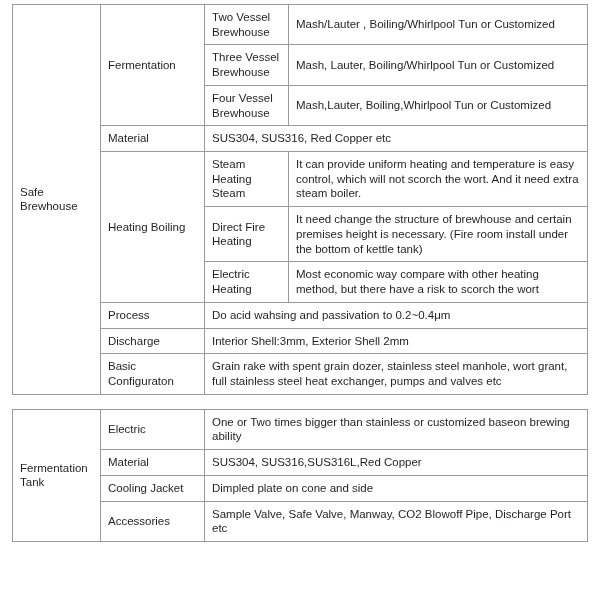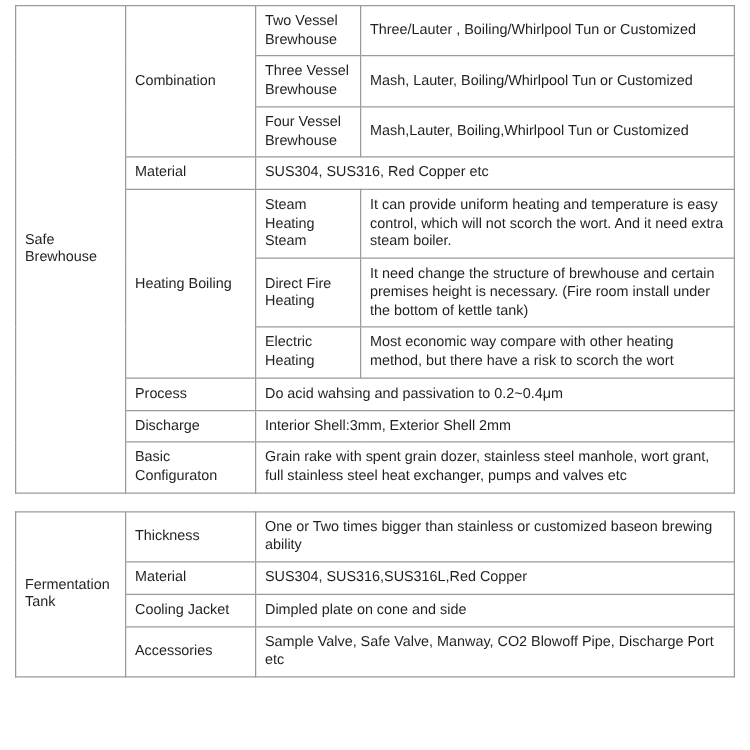--- a/index.html
+++ b/index.html
@@ -46,23 +46,23 @@
 </style>
 </head>
 <body>
 
 <div class="page">
 
   <table class="spec">
     <tbody>
       <tr>
         <td class="col-a" rowspan="11">Safe Brewhouse</td>
-        <td class="col-b" rowspan="3">Combination</td>
+        <td class="col-b" rowspan="3">Fermentation</td>
         <td class="col-c">Two Vessel Brewhouse</td>
-        <td class="desc">Three/Lauter , Boiling/Whirlpool Tun or Customized</td>
+        <td class="desc">Mash/Lauter , Boiling/Whirlpool Tun or Customized</td>
       </tr>
       <tr>
         <td class="col-c">Three Vessel Brewhouse</td>
         <td class="desc">Mash, Lauter, Boiling/Whirlpool Tun or Customized</td>
       </tr>
       <tr>
         <td class="col-c">Four Vessel Brewhouse</td>
         <td class="desc">Mash,Lauter, Boiling,Whirlpool Tun or Customized</td>
       </tr>
 
@@ -99,21 +99,21 @@
       </tr>
     </tbody>
   </table>
 
   <div class="gap"></div>
 
   <table class="spec">
     <tbody>
       <tr>
         <td class="col-a" rowspan="4">Fermentation Tank</td>
-        <td class="col-b">Thickness</td>
+        <td class="col-b">Electric</td>
         <td class="desc">One or Two times bigger than stainless or customized baseon brewing ability</td>
       </tr>
       <tr>
         <td class="col-b">Material</td>
         <td class="desc">SUS304, SUS316,SUS316L,Red Copper</td>
       </tr>
       <tr>
         <td class="col-b">Cooling Jacket</td>
         <td class="desc">Dimpled plate on cone and side</td>
       </tr>

